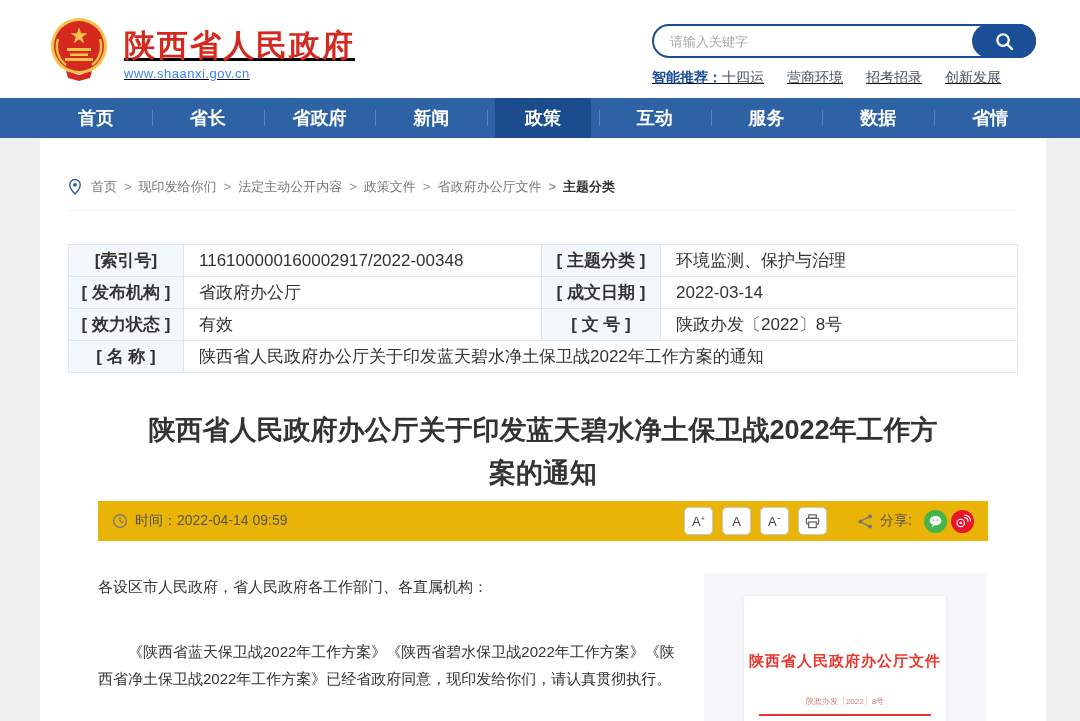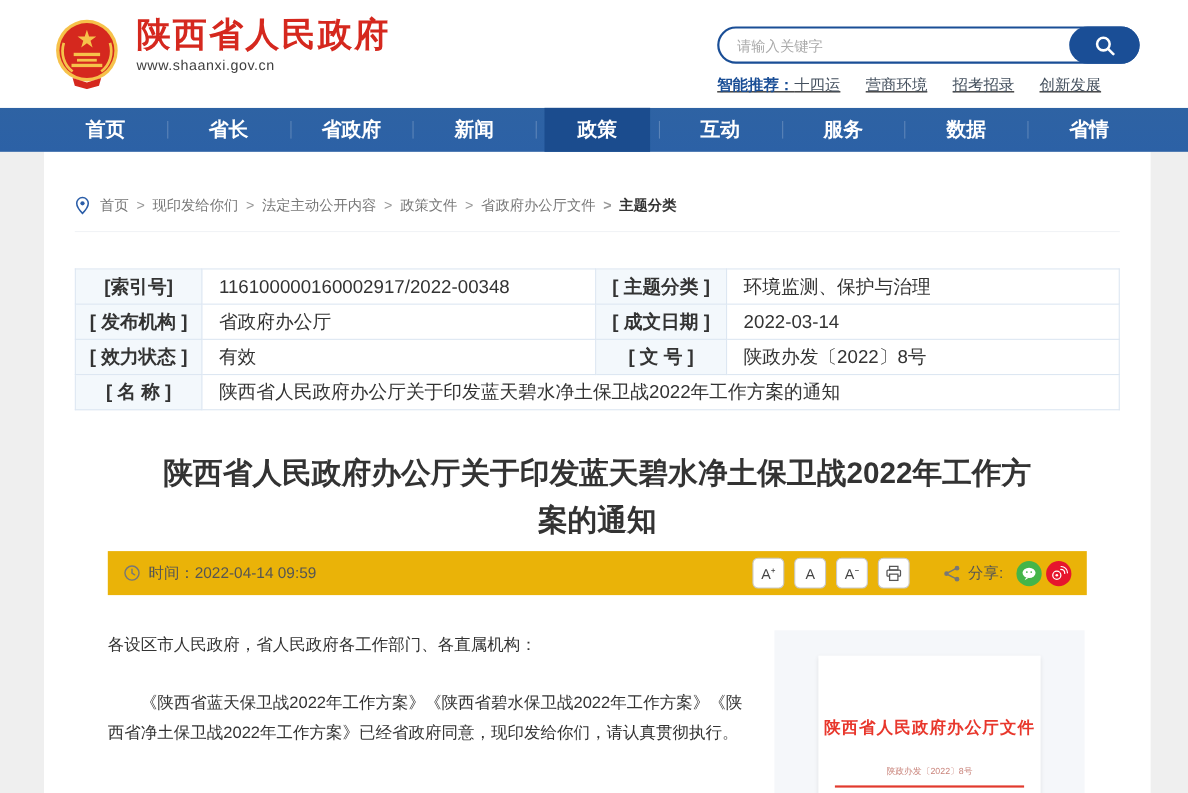--- a/index.html
+++ b/index.html
@@ -1,25 +1,25 @@
 <!DOCTYPE html>
 <html><head>
 <meta charset="utf-8">
 <style>
   * { box-sizing: border-box; margin: 0; padding: 0; }
   html,body { width:1080px; height:721px; overflow:hidden; }
   body { font-family:"Liberation Sans",sans-serif; background:#efefef; position:relative; }
 
   
   .header { height:98px; background:#fff; position:relative; z-index:1; }
-  .logo-wrap { position:absolute; left:46px; top:15px; display:flex; align-items:flex-start; }
+  .logo-wrap { position:absolute; left:46px; top:15px; display:flex; align-items:flex-end;text-decoration:underline; }
   .emblem { width:66px; height:66px; display:block; }
   .site-text { margin-left:12px; }
   .site-name { color:#d5281e; font-size:31px; font-weight:bold; letter-spacing:2px; line-height:1.1; }
-  .site-url { color:#404040; font-size:13px; margin-top:3px; letter-spacing:.5px; }
+  .site-url { color:#3b82f6; font-size:13px; margin-top:3px; letter-spacing:.5px; }
 
   .search-area { position:absolute; right:44px; top:24px; width:384px;text-decoration:underline; }
   .search-box { height:34px; border:2px solid #1a4e96; border-radius:18px; background:#fff; position:relative; }
   .search-input { position:absolute; left:16px; top:2px; height:26px; width:290px; border:0; outline:0; font-size:13px; color:#333; font-family:inherit; }
   .search-input::placeholder { color:#aaa; }
   .search-btn { position:absolute; right:-2px; top:-2px; width:64px; height:34px; border:0; background:#1a4e96; border-radius:17px; display:flex; align-items:center; justify-content:center; cursor:pointer; }
   .hot-row { margin-top:11px; display:flex; align-items:center; font-size:14px; white-space:nowrap; }
   .hot-label { color:#1a4e96; font-weight:bold; }
   .hot-link { color:#44505e; text-decoration:none; margin-right:23px; cursor:pointer; }
 
@@ -62,21 +62,21 @@
   .tool-btn { width:29px; height:28px; background:#fff; border:1px solid #c9c9c9; border-radius:5px; color:#444; font-size:13px; display:flex; align-items:center; justify-content:center; margin-left:9px; cursor:pointer; font-family:inherit; }
   .share-group { display:flex; align-items:center; margin-left:30px; }
   .share-label { color:#555; font-size:14px; margin:0 8px 0 6px; }
   .badge { width:23px; height:23px; border-radius:50%; display:flex; align-items:center; justify-content:center; margin-left:4px; cursor:pointer; }
   .badge.wechat { background:#44b549; }
   .badge.weibo { background:#e6162d; }
 
   
   .body-flex { display:flex; margin-top:28px; padding-left:30px; }
   .article-text { width:580px; font-size:15px; color:#333; line-height:27px; }
-  .article-text .salutation { margin:4px 0 26px; }
+  .article-text .salutation { margin:4px 0 38px; }
   .article-text .para { text-indent:2em; margin-bottom:14px; }
   .article-text .signature { text-align:right; padding-right:4px; }
 
   .doc-panel { margin-left:26px; width:282px; background:#f5f7fa; margin-top:4px; height:400px; }
   .doc-page { width:202px; margin:23px auto 0; height:360px; background:#fff; box-shadow:0 1px 4px rgba(0,0,0,.08); text-align:center; }
   .doc-header { padding-top:56px; color:#e8372c; font-family:"Liberation Serif",serif; font-weight:bold; font-size:15px; letter-spacing:1px; }
   .doc-no { margin-top:25px; font-size:8px; color:#c9837a; }
   .doc-rule { margin:7px auto 0; width:172px; height:2px; background:#e23a2e; }
 </style>
 </head>

